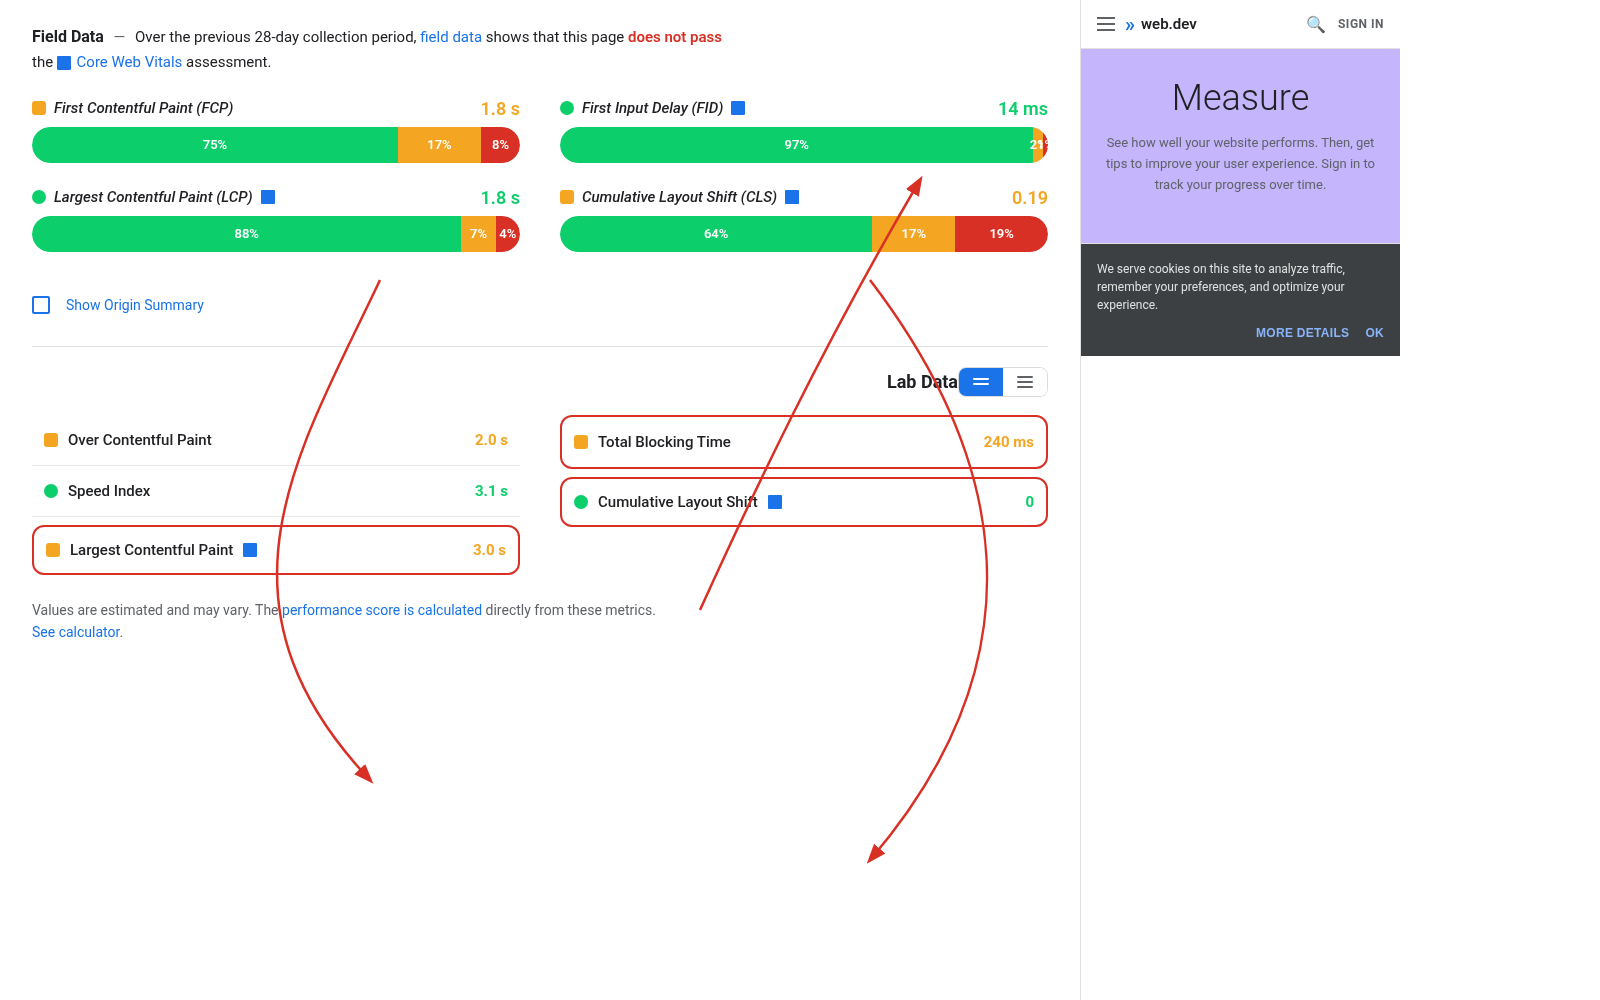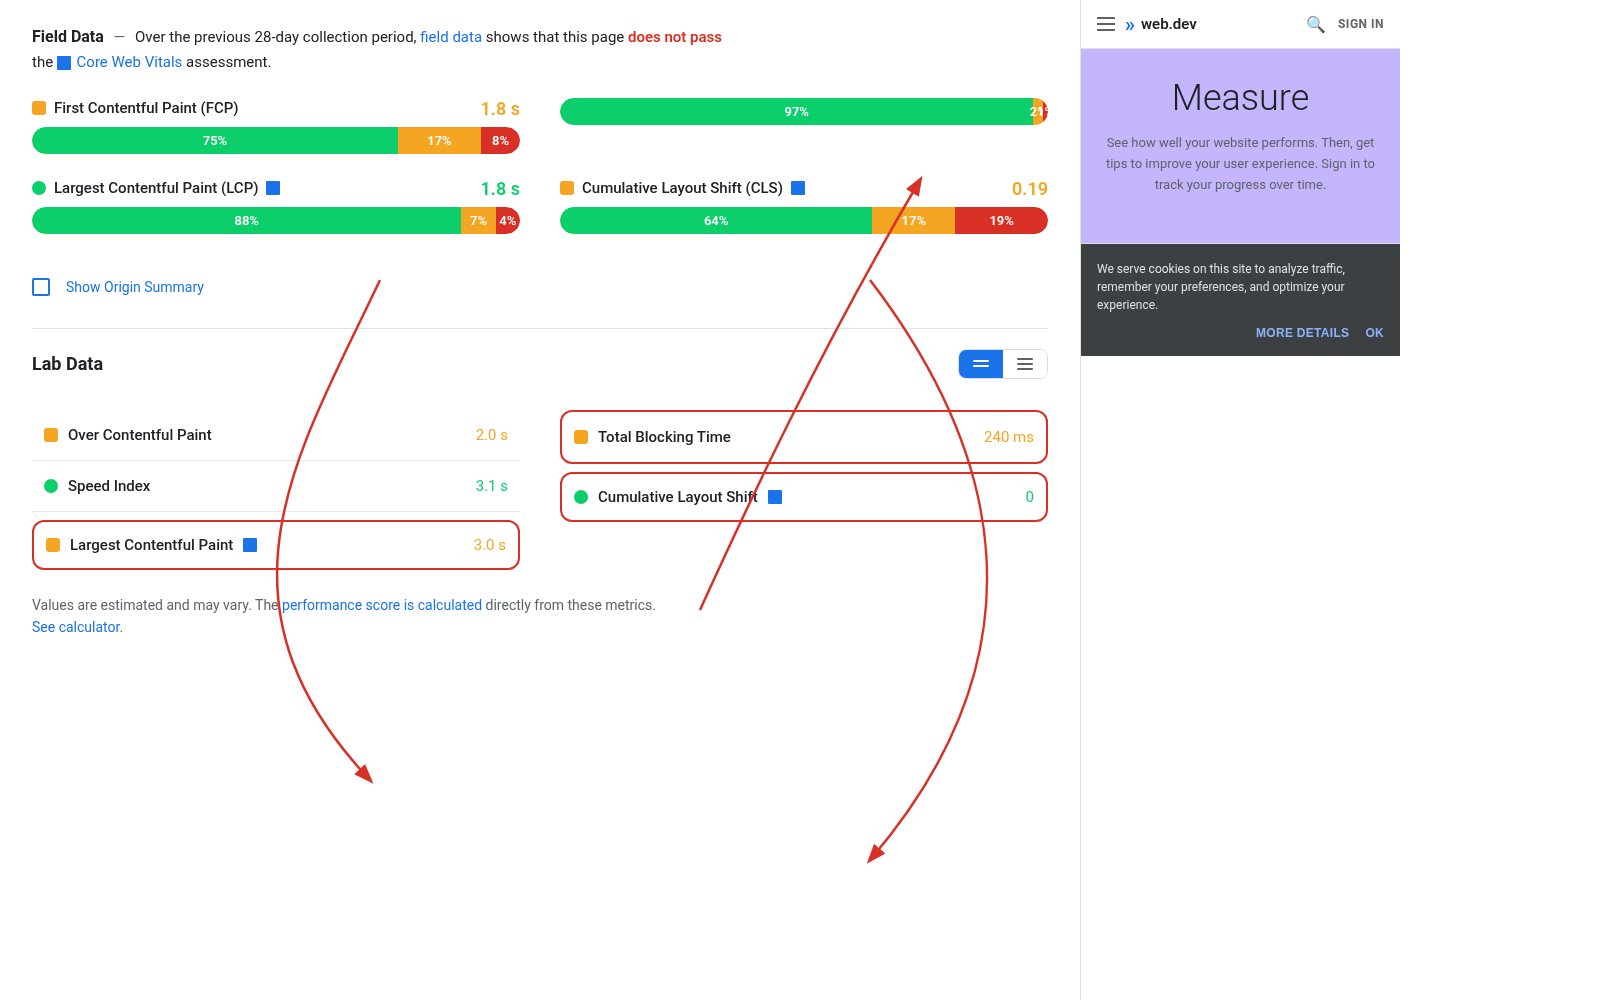--- a/index.html
+++ b/index.html
@@ -48,20 +48,21 @@
       align-items: center;
       justify-content: space-between;
       margin-bottom: 8px;
     }
     .metric-title-group {
       display: flex;
       align-items: center;
       gap: 8px;
       font-size: 15px;
       font-weight: 500;
+      font-style: italic;
     }
     .dot {
       width: 14px;
       height: 14px;
       border-radius: 50%;
       flex-shrink: 0;
     }
     .dot-orange { background: #f4a522; border-radius: 3px; }
     .dot-green { background: #0cce6b; border-radius: 50%; }
     .metric-value { font-size: 18px; font-weight: 600; }
@@ -75,21 +76,21 @@
       border: 2px solid #1a73e8;
       border-radius: 1px;
       vertical-align: middle;
     }
 
     
     .progress-bar-track {
       display: flex;
       border-radius: 20px;
       overflow: hidden;
-      height: 27px;
+      height: 36px;
     }
     .bar-segment {
       display: flex;
       align-items: center;
       justify-content: center;
       color: white;
       font-size: 13px;
       font-weight: 600;
     }
     .bar-green { background: #0cce6b; border-radius: 20px 0 0 20px; }
@@ -117,22 +118,22 @@
       border: none;
       border-top: 1px solid #e0e0e0;
       margin: 8px 0 20px 0;
     }
 
     
     .lab-data-section { margin-top: 8px; }
     .lab-data-header {
       display: flex;
       align-items: center;
-      justify-content: space-between;
-      margin-bottom: 31px;
+      justify-content: flex-end;
+      margin-bottom: 18px;
     }
     .lab-data-title { font-size: 18px; font-weight: 700; }
     .view-toggle {
       display: flex;
       border-radius: 8px;
       overflow: hidden;
       border: 1px solid #dadce0;
     }
     .toggle-btn {
       padding: 8px 14px;
@@ -181,21 +182,21 @@
       padding: 16px 12px;
       border-bottom: 1px solid #e8eaed;
     }
     .lab-metric-left {
       display: flex;
       align-items: center;
       gap: 10px;
       font-size: 15px;
       font-weight: 500;
     }
-    .lab-metric-value { font-size: 15px; font-weight: 400; }
+    .lab-metric-value { font-size: 15px; font-weight: 700; }
     .lab-metric.highlighted {
       border: 2px solid #d93025;
       border-radius: 12px;
       margin-bottom: 4px;
       padding: 14px 12px;
     }
     .lab-metric.highlighted-green {
       border: 2px solid #d93025;
       border-radius: 12px;
       margin-bottom: 4px;
@@ -336,20 +337,28 @@
           <span class="metric-value value-orange">1.8 s</span>
         </div>
         <div class="progress-bar-track">
           <div class="bar-segment bar-green" style="width:75%">75%</div>
           <div class="bar-segment bar-orange" style="width:17%">17%</div>
           <div class="bar-segment bar-red" style="width:8%">8%</div>
         </div>
       </div>
 
       <div class="metric-item">
+        <div class="metric-header">
+          <div class="metric-title-group">
+            <div class="dot dot-green"></div>
+            <span>First Input Delay (FID)</span>
+            <span class="cwv-badge"></span>
+          </div>
+          <span class="metric-value value-green">14 ms</span>
+        </div>
         <div class="progress-bar-track">
           <div class="bar-segment bar-green" style="width:97%">97%</div>
           <div class="bar-segment bar-orange" style="width:2%">2%</div>
           <div class="bar-segment bar-red" style="width:1%">1%</div>
         </div>
       </div>
 
       <div class="metric-item">
         <div class="metric-header">
           <div class="metric-title-group">

